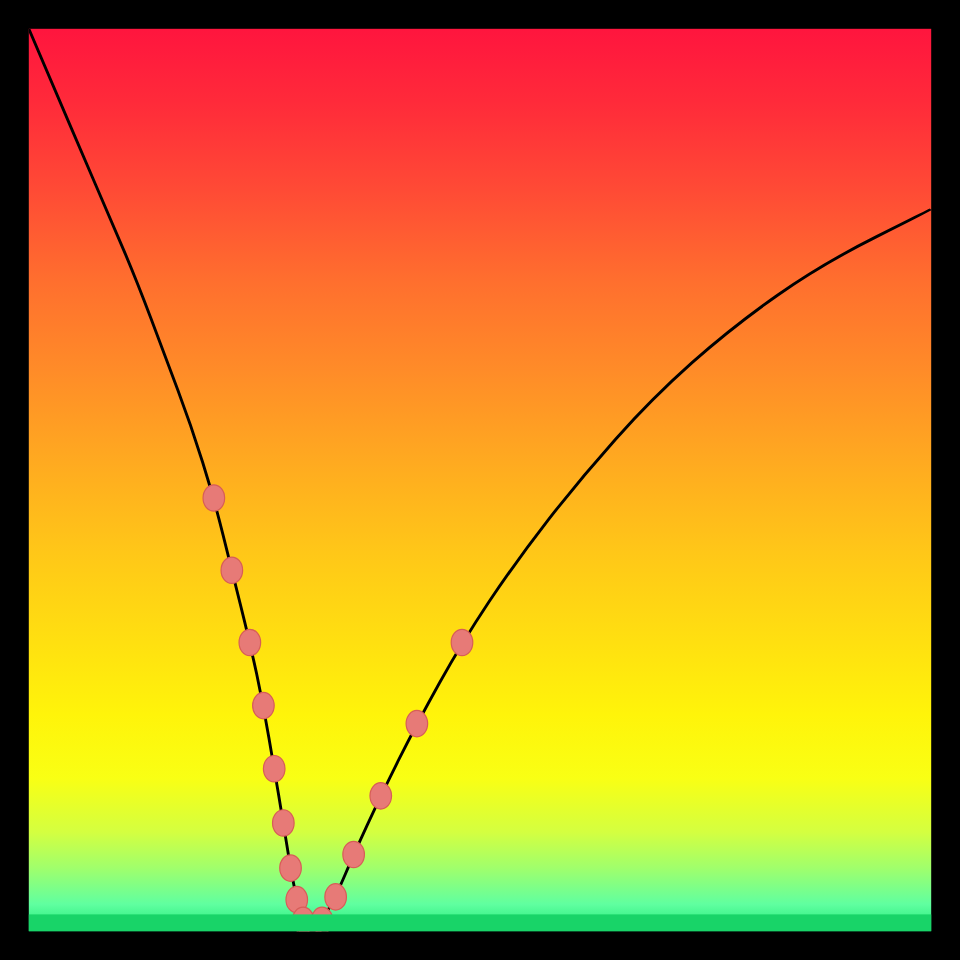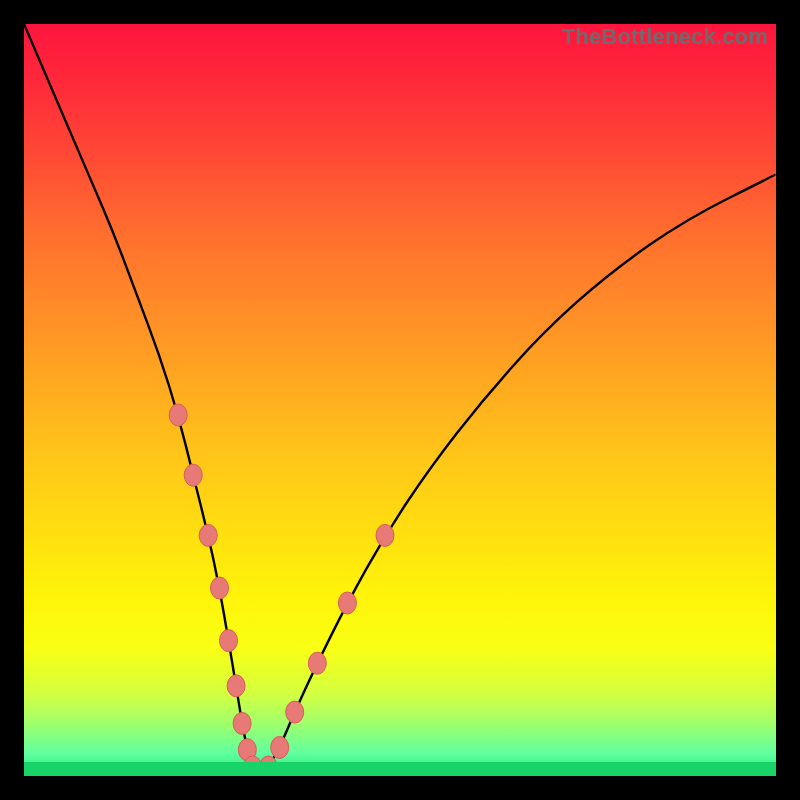--- a/index.html
+++ b/index.html
@@ -68,21 +68,20 @@
     bottom: 0;
     width: 100%;
     height: 14px;
     background: #18d468;
   }
 </style>
 </head>
 <body>
 
 <div class="frame">
-  <div class="watermark">TheBottleneck.com</div>
 
   <svg class="plot" viewBox="0 0 752 752" preserveAspectRatio="none">
     <path id="curve-path" class="curve" d="M 0.0 0.0 Q 22.6 52.6 33.8 79.0 Q 45.1 105.3 56.4 131.6 Q 67.7 157.9 79.0 184.2 Q 90.2 210.6 101.5 240.6 Q 112.8 270.7 124.1 300.8 Q 135.4 330.9 144.8 361.0 Q 154.2 391.0 161.7 421.1 Q 169.2 451.2 176.7 481.3 Q 184.2 511.4 189.9 537.7 Q 195.5 564.0 200.0 590.3 Q 204.5 616.6 208.3 639.2 Q 212.1 661.8 215.1 680.6 Q 218.1 699.4 220.7 712.5 Q 223.3 725.7 226.0 734.3 Q 228.6 743.0 231.6 747.5 Q 234.6 752.0 239.5 747.5 Q 244.4 743.0 250.0 733.2 Q 255.7 723.4 263.2 705.8 Q 270.7 688.1 282.0 663.6 Q 293.3 639.2 308.3 609.1 Q 323.4 579.0 342.2 545.2 Q 361.0 511.4 383.5 477.5 Q 406.1 443.7 432.4 409.8 Q 458.7 376.0 488.8 342.2 Q 518.9 308.3 552.7 278.2 Q 586.6 248.2 624.2 221.8 Q 661.8 195.5 706.9 173.0 T 752.0 150.4"></path>
     <g id="beads">
         <ellipse cx="154.2" cy="391.0" rx="9" ry="11" class="bead"></ellipse>
         <ellipse cx="169.2" cy="451.2" rx="9" ry="11" class="bead"></ellipse>
         <ellipse cx="184.2" cy="511.4" rx="9" ry="11" class="bead"></ellipse>
         <ellipse cx="195.5" cy="564.0" rx="9" ry="11" class="bead"></ellipse>
         <ellipse cx="204.5" cy="616.6" rx="9" ry="11" class="bead"></ellipse>
         <ellipse cx="212.1" cy="661.8" rx="9" ry="11" class="bead"></ellipse>

